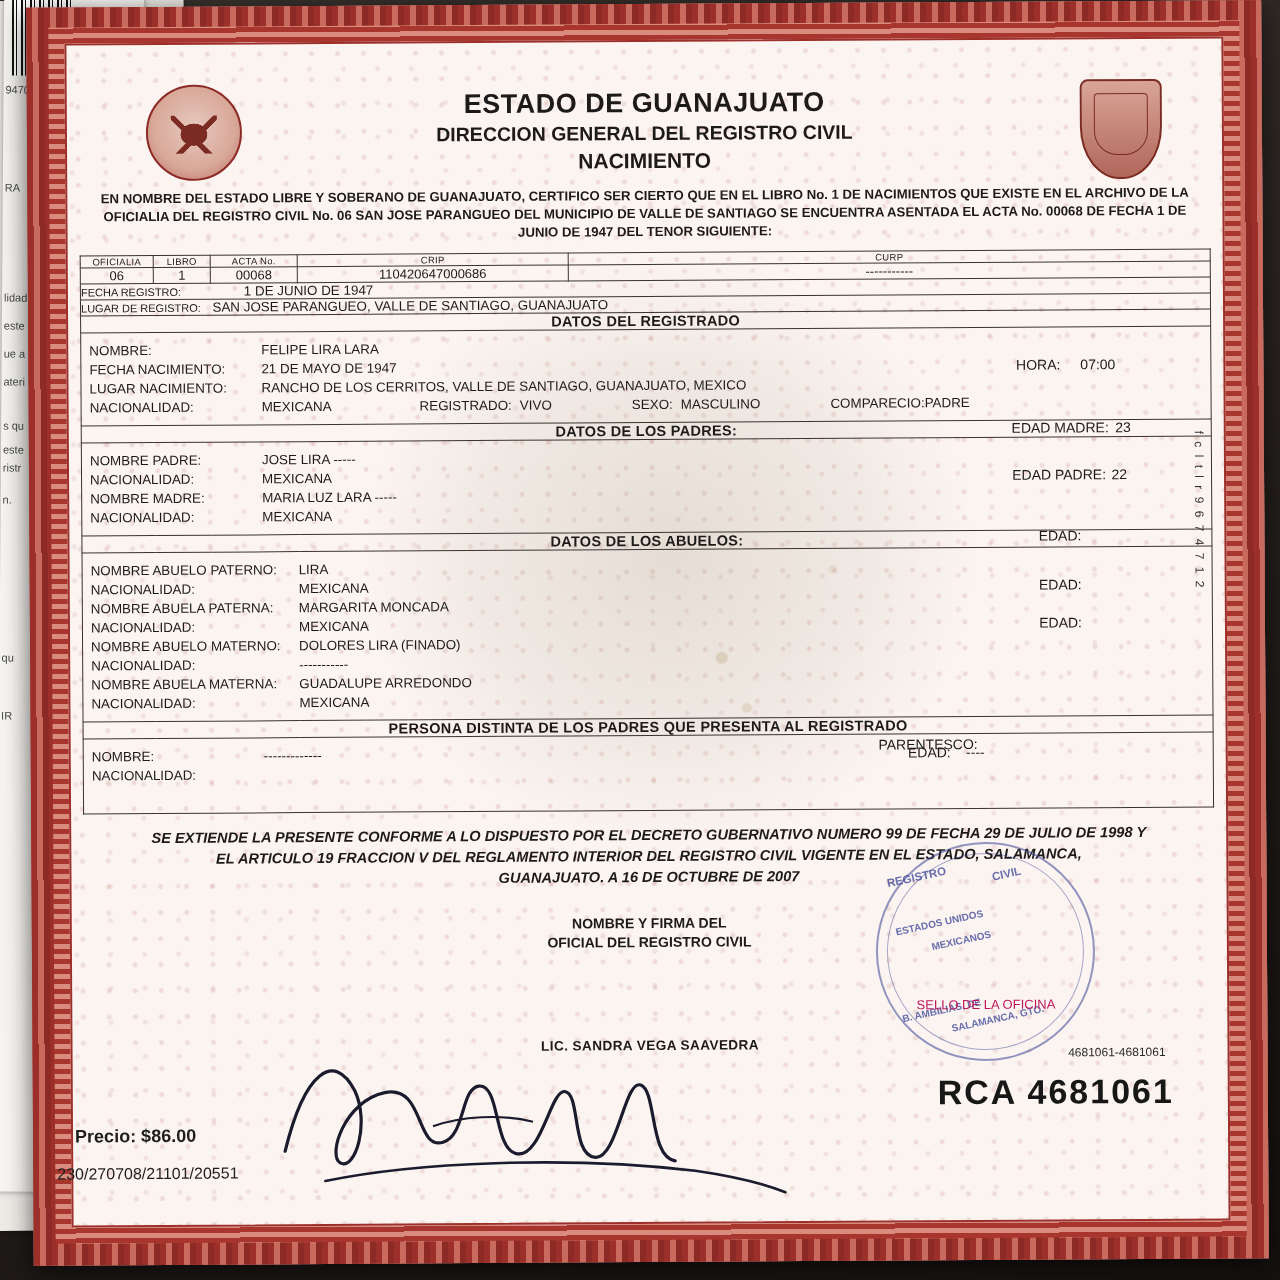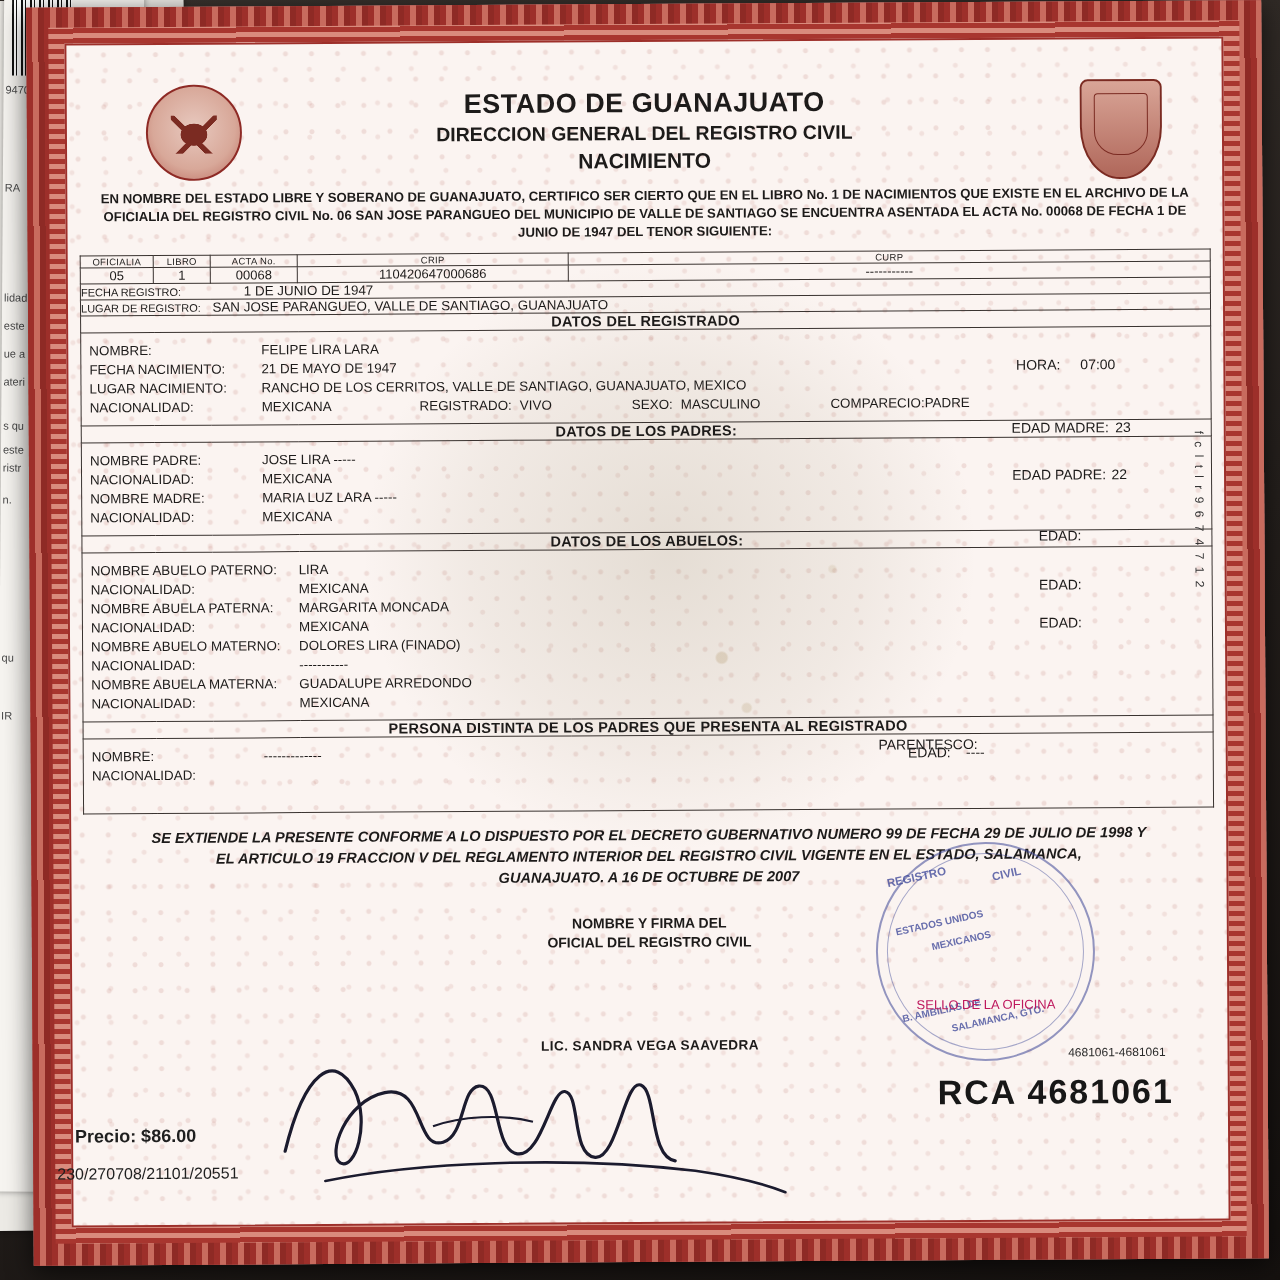--- a/index.html
+++ b/index.html
@@ -171,21 +171,21 @@
       <table class="tbl">
         <tbody>
             <tr>
           <th class="hdr" style="width:72px">OFICIALIA</th>
           <th class="hdr" style="width:56px">LIBRO</th>
           <th class="hdr" style="width:86px">ACTA No.</th>
           <th class="hdr" style="width:270px">CRIP</th>
           <th class="hdr">CURP</th>
         </tr>
         <tr>
-          <td class="val">05</td>
+          <td class="val">06</td>
           <td class="val">1</td>
           <td class="val">00068</td>
           <td class="val">110420647000686</td>
           <td class="val">-----------</td>
         </tr>
         <tr>
           <td class="rowline" colspan="5">
             <span class="lbl">FECHA REGISTRO:</span>
             <span class="fld" style="margin-left:59px">1 DE JUNIO DE 1947</span>
           </td>

